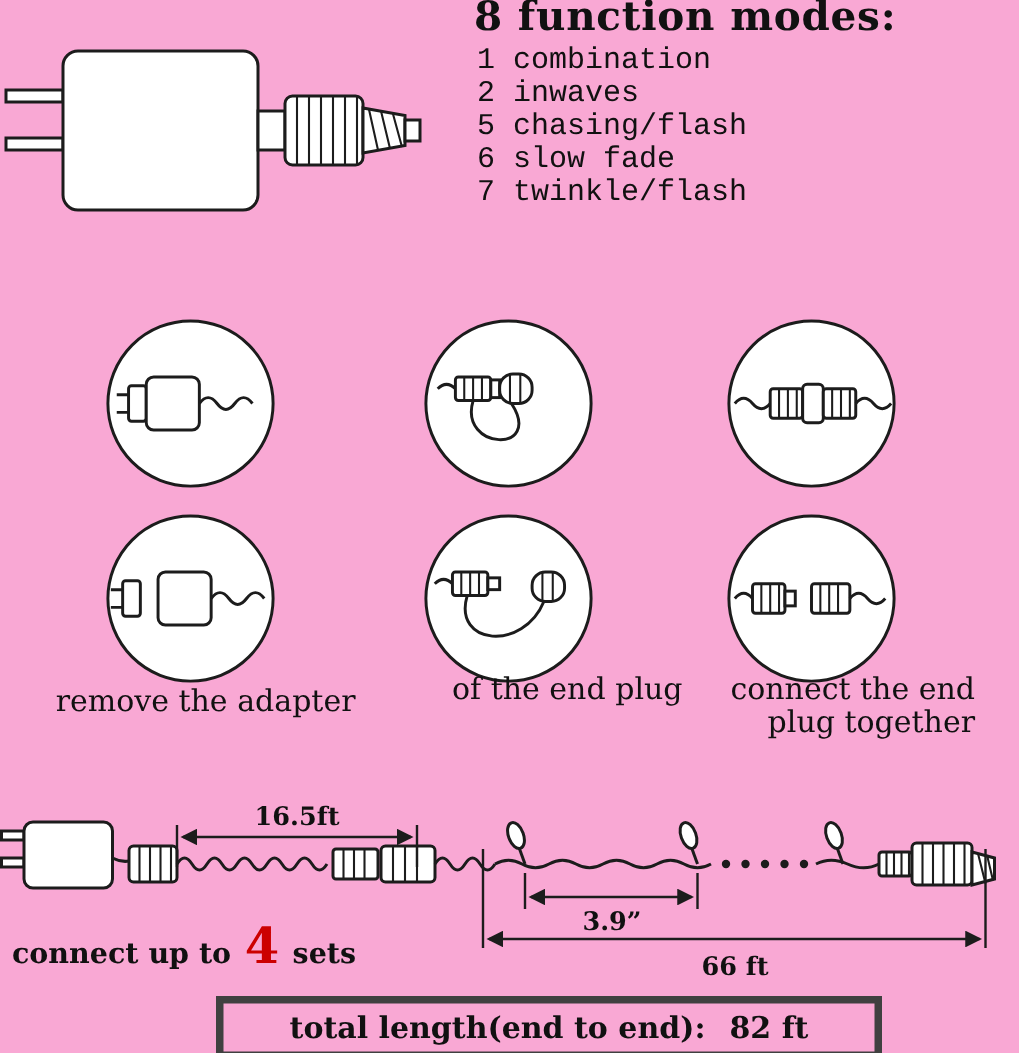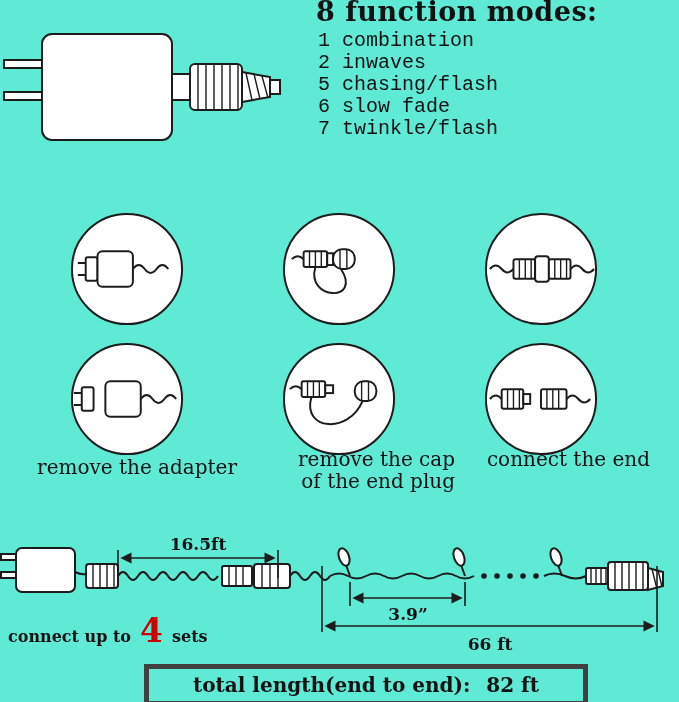--- a/index.html
+++ b/index.html
@@ -1,34 +1,34 @@
 <!DOCTYPE html>
 <html><head>
 <meta charset="utf-8">
 <style>
   html,body{margin:0;padding:0;background:#fff;}
   .canvas{
-    position:relative;width:679px;height:702px;background:#5eead4;
+    position:relative;width:679px;height:702px;background:#f9a8d4;
     font-family:"DejaVu Serif",serif;color:#111;overflow:hidden;
   }
   .abs{position:absolute;}
   .modes-title{
     position:absolute;left:316px;top:-4px;font-size:27px;font-weight:bold;
     letter-spacing:.5px;white-space:nowrap;
   }
   .mode-list{position:absolute;left:318px;top:30px;font-family:Liberation Mono, monospace;}
   .mode-item{font-size:20px;line-height:22px;white-space:nowrap;}
   .caption{
     position:absolute;width:220px;text-align:right;font-size:20px;line-height:22px;
   }
   .connect-line{
     position:absolute;left:8px;top:614px;display:inline-flex;align-items:baseline;
     gap:9px;font-weight:bold;white-space:nowrap;
   }
-  .connect-line .txt{font-size:16px;}
+  .connect-line .txt{font-size:19px;}
   .connect-line .count{font-size:33px;line-height:33px;}
   .total-box{
     position:absolute;left:144px;top:664px;width:434px;height:32px;
     border:5px solid #404040;display:flex;align-items:center;justify-content:center;
     gap:16px;font-weight:bold;font-size:20px;white-space:nowrap;
   }
   svg{display:block;}
   svg .ln{fill:none;stroke:#1c1c1c;stroke-width:2;}
   svg .fw{fill:#ffffff;stroke:#1c1c1c;stroke-width:2;}
   svg .thin{fill:none;stroke:#1c1c1c;stroke-width:1.4;}
@@ -127,25 +127,25 @@
     <rect class="fw" x="42" y="55" width="7" height="10"></rect>
     <rect class="fw" x="60" y="50" width="26" height="20" rx="2"></rect>
     <path class="thin" d="M66,50 V70 M72,50 V70 M78,50 V70"></path>
     <path class="ln" d="M86,60 q6,-7 12,0 t12,0"></path>
   </svg>
 
   <div class="caption" style="left:17px;top:456px;">
     <div>remove the adapter</div>
   </div>
   <div class="caption" style="left:235px;top:448px;">
-    <div>remove the cap</div>
     <div>of the end plug</div>
   </div>
   <div class="caption" style="left:430px;top:448px;">
     <div>connect the end</div>
+    <div>plug together</div>
   </div>
 
   <svg class="abs" style="left:0;top:528px;" width="679" height="145" viewBox="0 0 679 145">
     <defs>
       <marker id="arr" viewBox="0 0 10 10" refX="8.5" refY="5" markerWidth="7" markerHeight="7" orient="auto-start-reverse">
         <path d="M0,0 L10,5 L0,10 z" fill="#1c1c1c"></path>
       </marker>
     </defs>
 
     <g>

